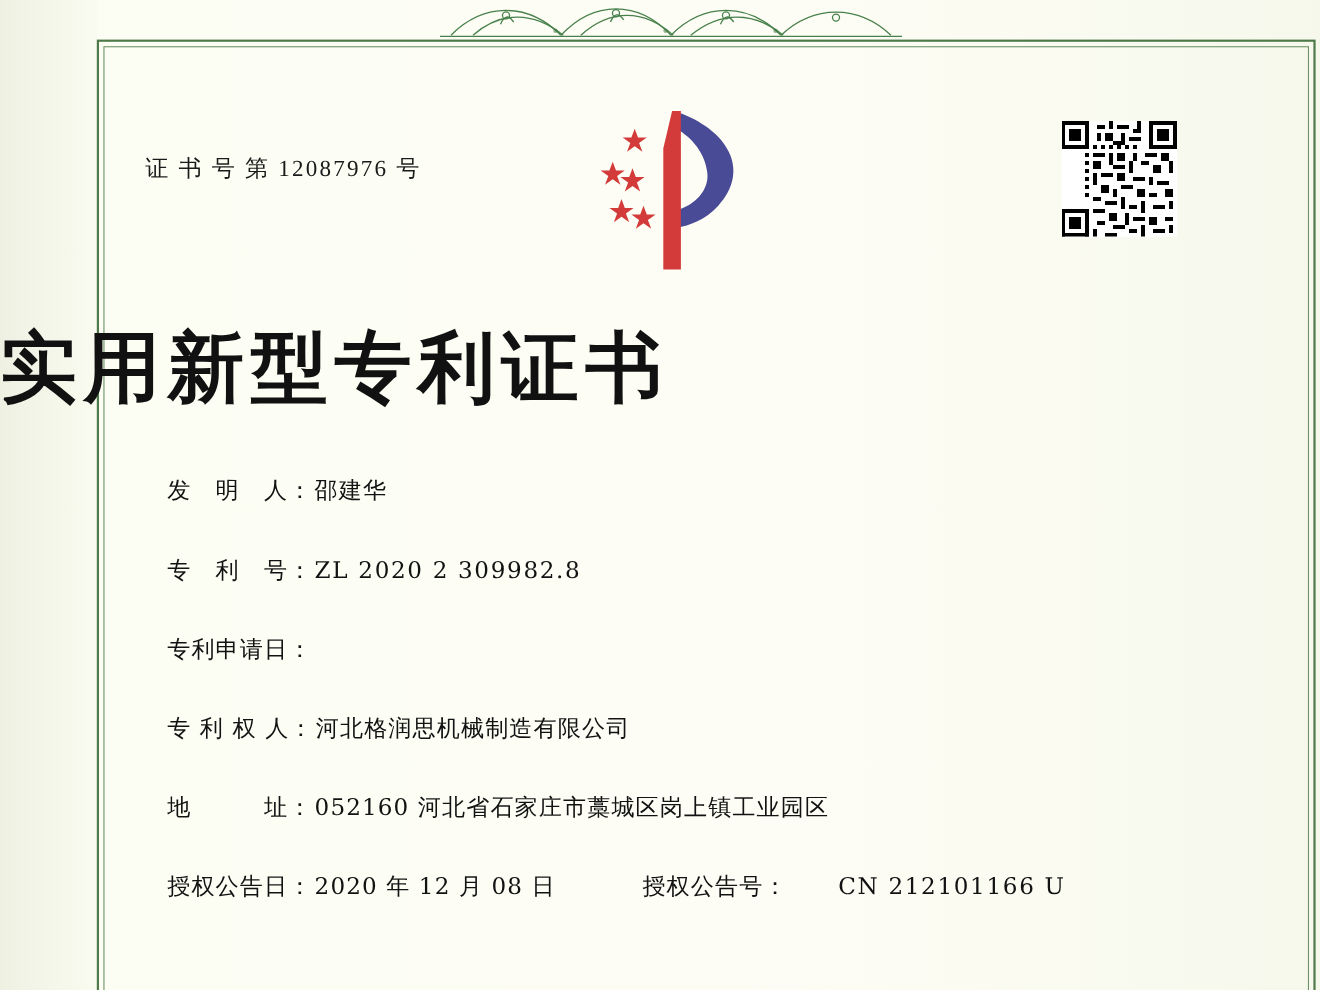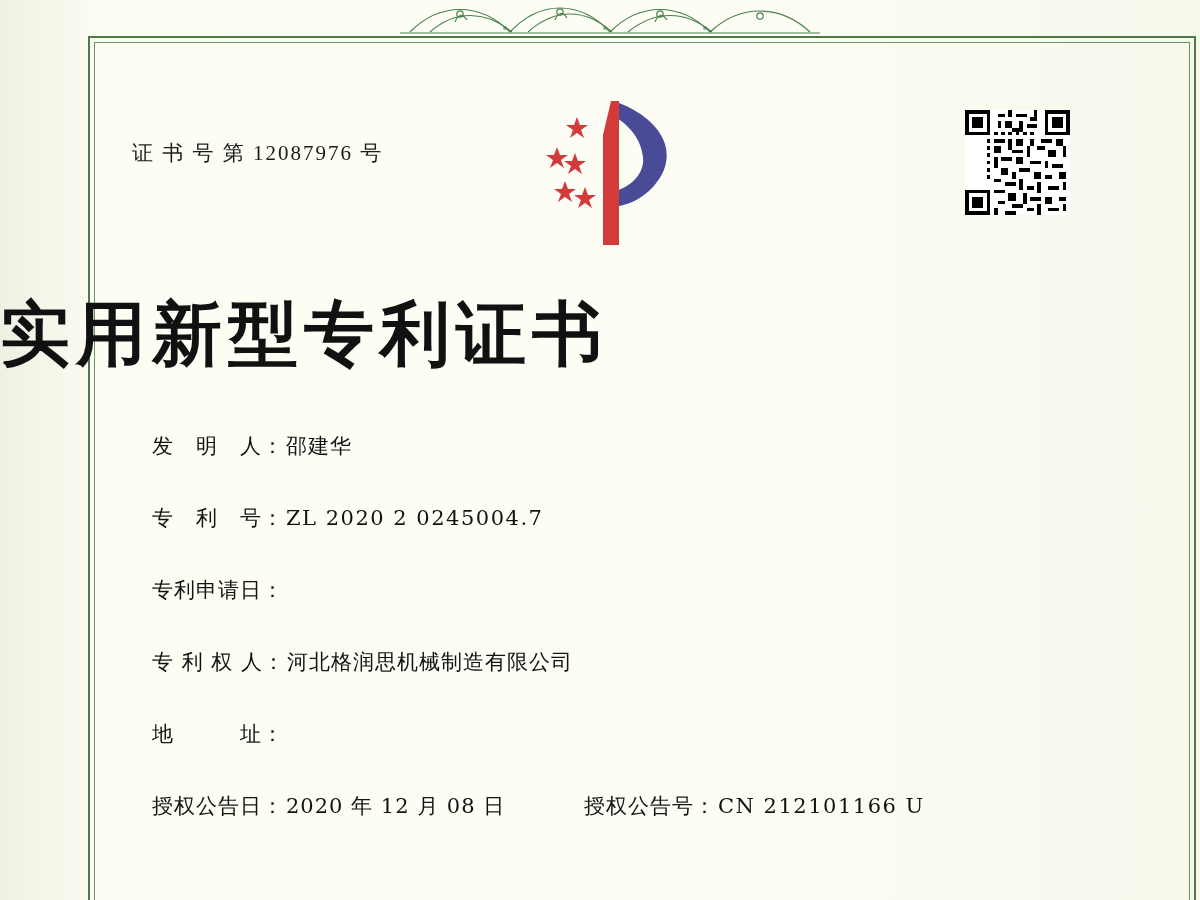--- a/index.html
+++ b/index.html
@@ -159,20 +159,21 @@
     font-family: Liberation Serif, serif;
     font-size: 21px;
     letter-spacing: 1px;
   }
   .field-value-2 {
     flex: 0 0 auto;
     font-family: "DejaVu Serif", "Liberation Serif", serif;
     font-size: 21px;
     letter-spacing: 1px;
     padding-left: 2px;
+    margin-left: 44px;
   }
   .mono-ish {
     font-family: "DejaVu Serif", "Liberation Serif", serif;
     letter-spacing: 1.5px;
   }
 </style>
 </head>
 <body>
 
 <div id="certificate">
@@ -329,34 +330,35 @@
   <div id="fields">
 
 
     <div class="field-row">
       <span class="field-label">发　明　人：</span>
       <span class="field-value">邵建华</span>
     </div>
 
     <div class="field-row">
       <span class="field-label">专　利　号：</span>
-      <span class="field-value mono-ish">ZL 2020 2 0245004.7</span>
+      <span class="field-value mono-ish">ZL 2020 2 309982.8</span>
     </div>
 
     <div class="field-row">
       <span class="field-label">专利申请日：</span>
     </div>
 
     <div class="field-row">
       <span class="field-label">专 利 权 人：</span>
       <span class="field-value">河北格润思机械制造有限公司</span>
     </div>
 
     <div class="field-row">
       <span class="field-label">地　　　址：</span>
+      <span class="field-value">052160 河北省石家庄市藁城区岗上镇工业园区</span>
     </div>
 
     <div class="field-row two-col">
       <span class="field-label">授权公告日：</span>
       <span class="field-value">2020 年 12 月 08 日</span>
       <span class="col-gap"></span>
       <span class="field-label-2">授权公告号：</span>
       <span class="field-value-2 mono-ish">CN 212101166 U</span>
     </div>
 

